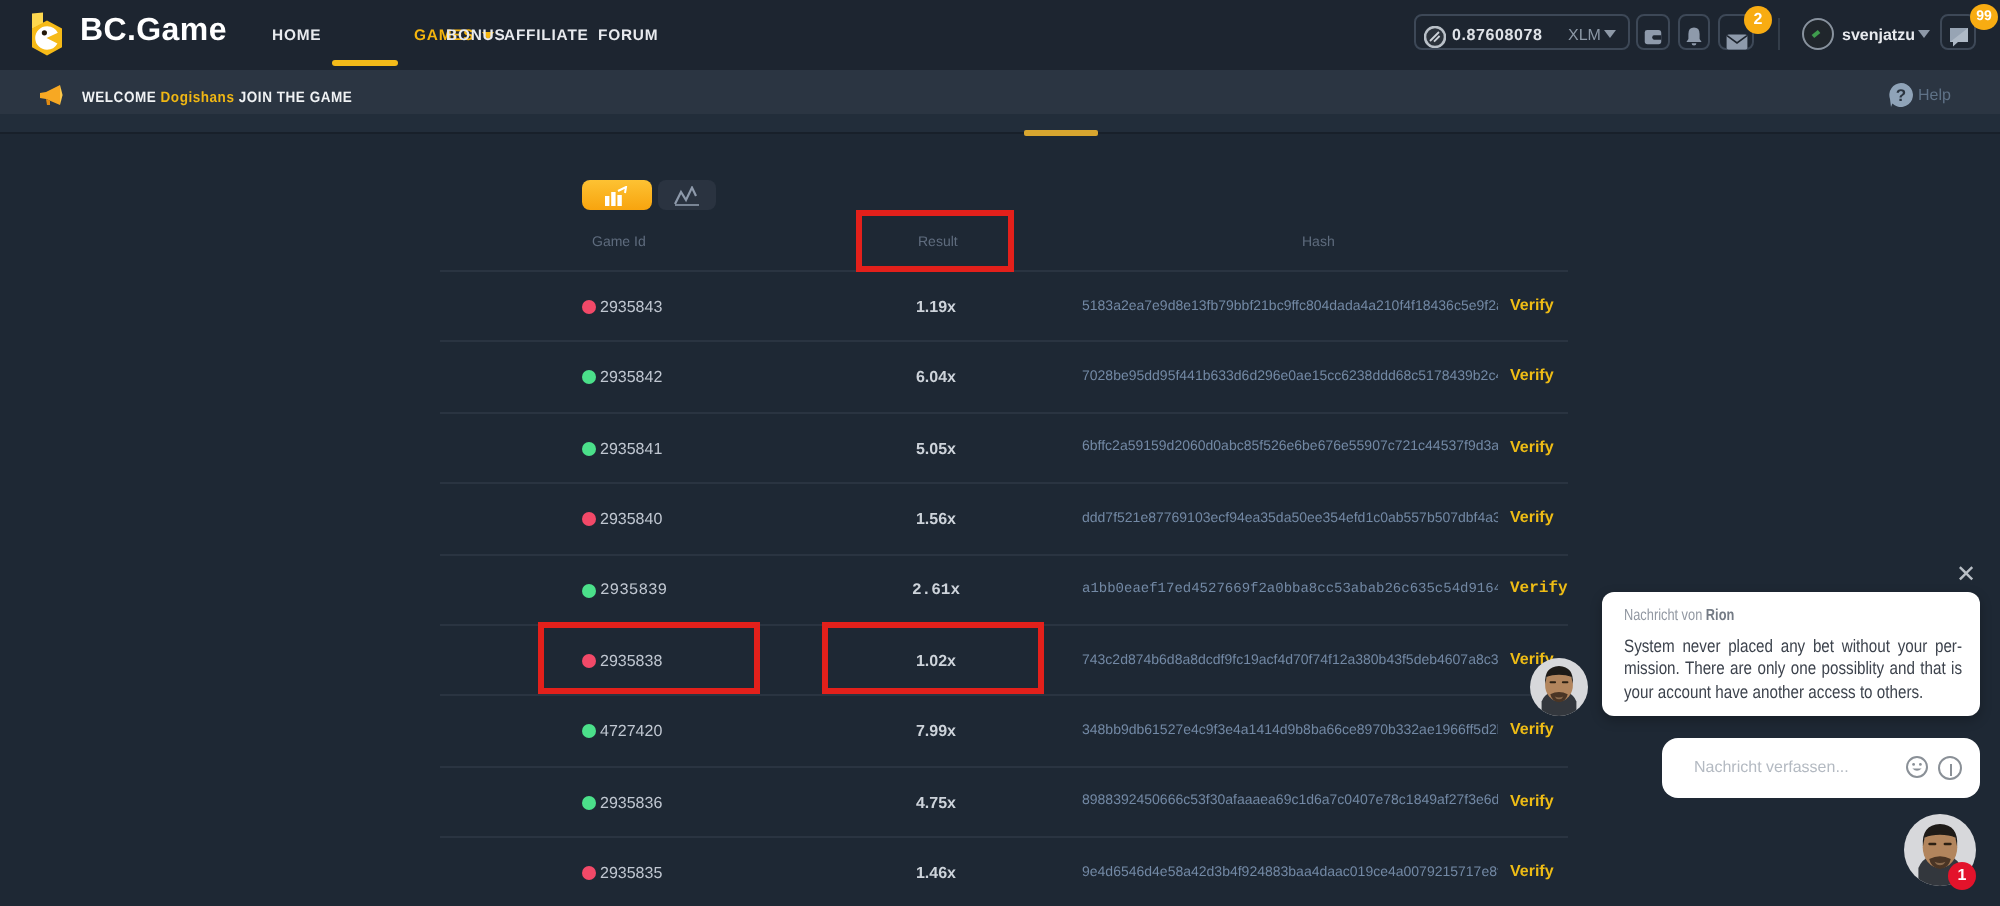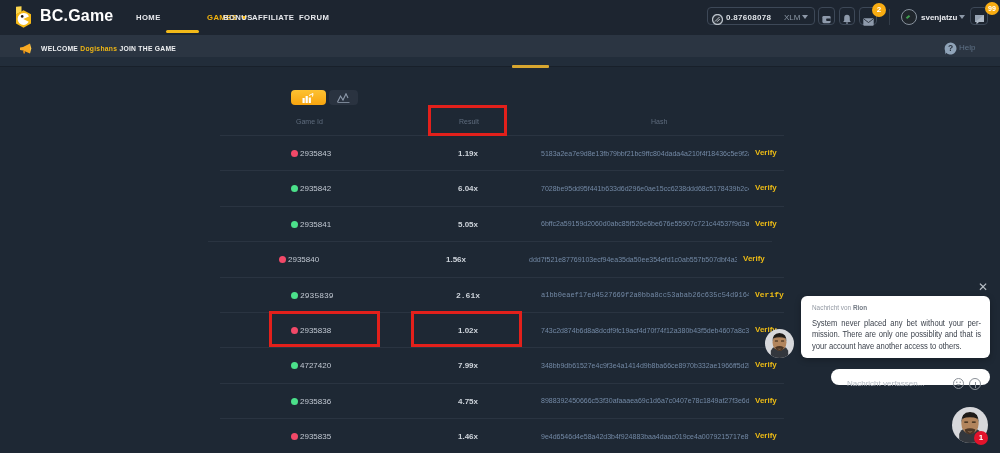--- a/index.html
+++ b/index.html
@@ -41,21 +41,21 @@
 
   .redbox { position:absolute; border:3.5px solid #e3201b; }
 
   
   #msgbox { position:absolute; left:801px; top:296px; width:189px; height:62px; background:#fff; border-radius:6px; box-shadow:0 2px 6px rgba(0,0,0,0.25); }
   #msgbox .from { position:absolute; left:11px; top:7px; font-size:8px; color:#9298a2; white-space:nowrap; transform:scaleX(0.8); transform-origin:0 0; }
   #msgbox .from b { color:#747b85; }
   #msgbox .txt { position:absolute; left:11px; top:22px; width:200px; font-size:9px; line-height:11.3px; color:#3d434d; transform:scaleX(0.845); transform-origin:0 0; }
   .jst { text-align:justify; text-align-last:justify; }
   #closex { position:absolute; left:976px; top:280px; width:14px; height:14px; color:#b9bfc6; font-size:12px; line-height:14px; text-align:center; }
-  #inputbox { position:absolute; left:831px; top:369px; width:159px; height:16px; background:#fff; border-radius:8px; }
+  #inputbox { position:absolute; left:831px; top:369px; width:159px; height:30px; background:#fff; border-radius:8px; }
   #inputbox .ph { position:absolute; left:16px; top:10px; font-size:8px; color:#b4bac2; }
   .circ { position:absolute; border:1px solid #8a9097; border-radius:50%; }
 </style>
 </head>
 <body>
 
 <div id="nav"></div>
 <div class="abs" id="logo-icon" style="left:15px; top:6px;">
 <svg width="17" height="23" viewBox="0 0 17 23">
   <path d="M1,0.8 L6.5,0.2 L6.5,5.8 L1,8.5 Z" fill="#fdd74f"></path>
@@ -176,21 +176,21 @@
       <div class="hash">7028be95dd95f441b633d6d296e0ae15cc6238ddd68c5178439b2c4e1a</div>
       <div class="vfy">Verify</div>
     </div>
     <div class="row" style="top:205.8px; left:220px;">
       <div class="dot g"></div>
       <div class="gid">2935841</div>
       <div class="res">5.05x</div>
       <div class="hash">6bffc2a59159d2060d0abc85f526e6be676e55907c721c44537f9d3a2b</div>
       <div class="vfy">Verify</div>
     </div>
-    <div class="row" style="top:241.2px; left:208px;">
+    <div class="row" style="top:241.2px; left:220px;">
       <div class="dot r"></div>
       <div class="gid">2935840</div>
       <div class="res">1.56x</div>
       <div class="hash">ddd7f521e87769103ecf94ea35da50ee354efd1c0ab557b507dbf4a3c1</div>
       <div class="vfy">Verify</div>
     </div>
     <div class="row" style="top:276.6px; left:220px;font-family:Liberation Mono, monospace;">
       <div class="dot g"></div>
       <div class="gid">2935839</div>
       <div class="res">2.61x</div>

